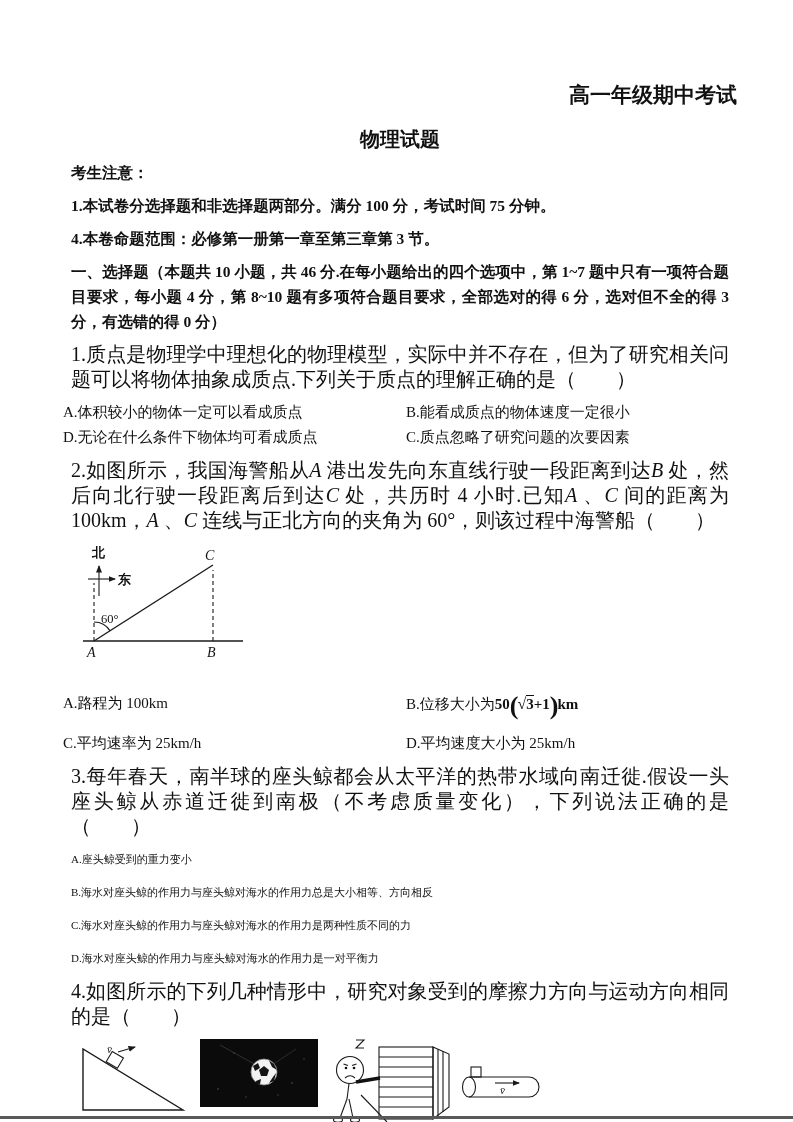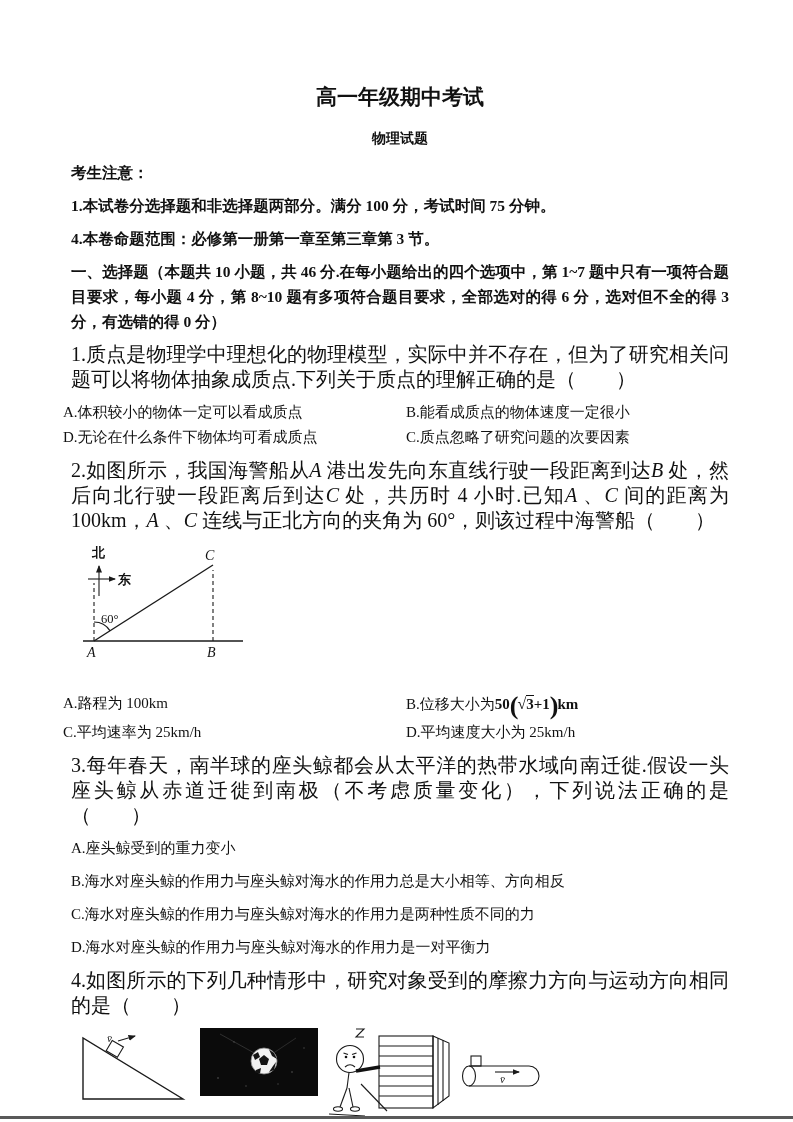--- a/index.html
+++ b/index.html
@@ -1,36 +1,36 @@
 <!DOCTYPE html>
 <html><head>
 <meta charset="utf-8">
 <style>
   html,body { margin:0; padding:0; background:#fff; }
   .page {
     position:relative; width:793px; height:1122px; background:#ffffff;
     font-family:"Liberation Serif","DejaVu Serif",serif; color:#111; overflow:hidden;
   }
   .content { position:absolute; left:63px; top:84px; width:674px; }
-  .title   { margin:0 0 16px 0; text-align:center; font-size:21px; line-height:26px; font-weight:bold; }
-  .subtitle{ margin:0 0 8px 0;  text-align:center; font-size:14px; line-height:26px; font-weight:bold; }
+  .title   { margin:0 0 16px 0; text-align:right; font-size:21px; line-height:26px; font-weight:bold;font-family:Liberation Mono, monospace; }
+  .subtitle{ margin:0 0 8px 0;  text-align:center; font-size:20px; line-height:26px; font-weight:bold; }
   p { margin:8px; }
   .bold { font-weight:bold; }
   .just { text-align:justify; }
   .notice p, .sec { font-size:15.5px; line-height:25px; }
   .q { font-size:20px; line-height:25px; }
   .opt2col { display:grid; grid-template-columns:343px 1fr; font-size:15px; line-height:25px; }
-  .optlist p { font-size:15px; line-height:25px; }
+  .optlist p { font-size:11px; line-height:25px; }
   .var { font-family:"Liberation Serif","DejaVu Serif",serif; font-style:italic; }
   .mth { font-weight:bold; }
   .bigp { font-weight:bold; font-size:26px; line-height:1; vertical-align:-5px; letter-spacing:-1px; }
   .rad { font-weight:bold; font-size:16px; }
   .radicand { font-weight:bold; border-top:1.6px solid #111; }
   .q2opts .row1 { margin-top:24px; }
-  .q2opts .row2 { margin-top:1px; }
+  .q2opts .row2 { margin-top:12px; }
   .fig2wrap { margin:8px 0 4px 20px; }
   svg { display:block; }
   .s  { stroke:#1a1a1a; stroke-width:1.4; fill:none; }
   .sthin { stroke:#1a1a1a; stroke-width:1.1; fill:none; }
   .dash { stroke-dasharray:4 3; }
   .figtext { font-size:13px; fill:#111; font-weight:bold; }
   .figvar  { font-size:14px; fill:#111; font-style:italic; }
   .figang  { font-size:12.5px; fill:#111; }
   .vlabel  { font-size:11px; fill:#111; font-style:italic; }
   .panels { position:relative; height:92px; margin-top:6px; }

